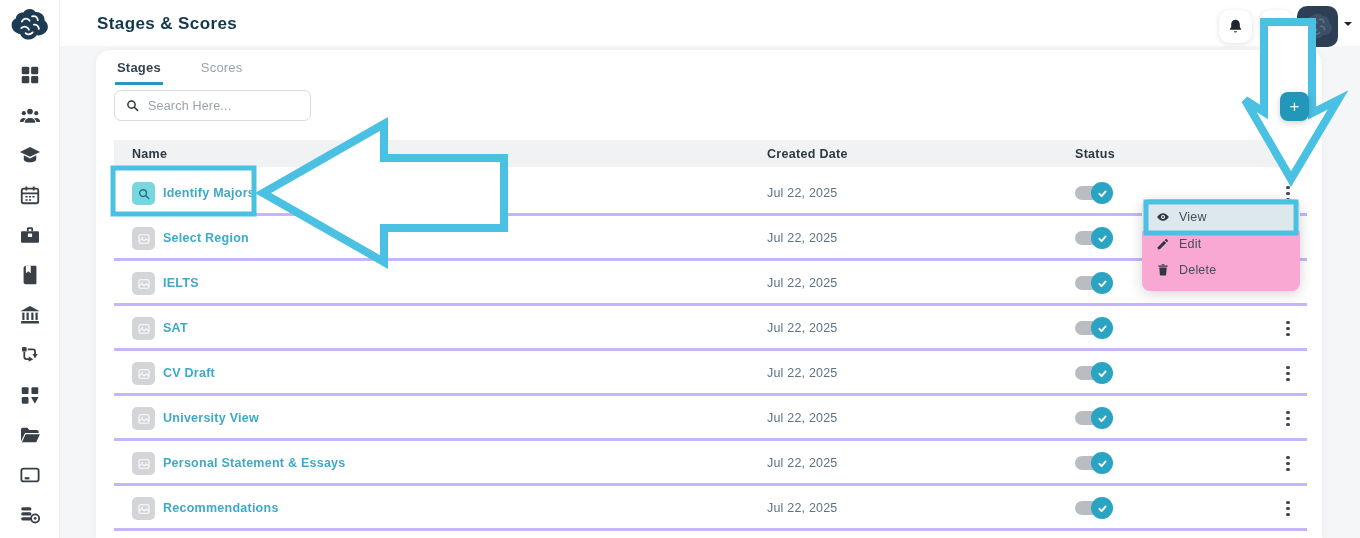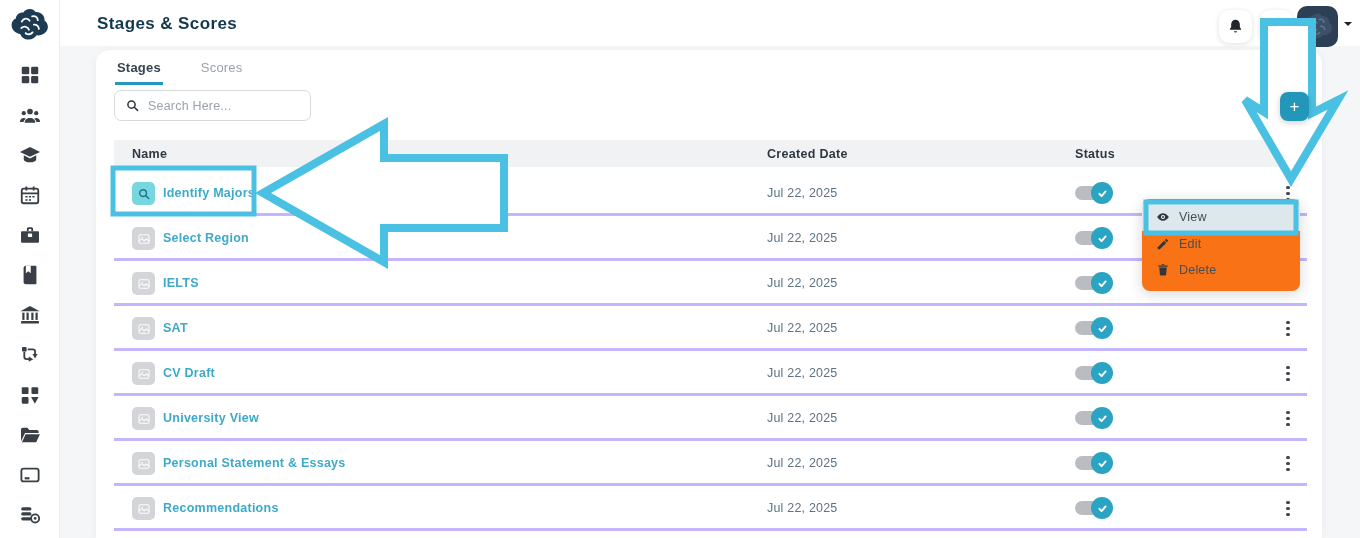--- a/index.html
+++ b/index.html
@@ -66,21 +66,21 @@
   .toggle { position:absolute; left:961px; top:11px; width:38px; height:22px; cursor:pointer; }
   .toggle .track { position:absolute; left:0; top:4px; width:32px; height:14px; border-radius:7px; background:#b9bdc2; }
   .toggle .knob { position:absolute; left:16px; top:0; width:22px; height:22px; border-radius:50%;
                   background:#2ba3c3; display:flex; align-items:center; justify-content:center; }
   .toggle .knob svg { width:11px; height:11px; }
   .kebab { position:absolute; left:1164px; top:0; width:20px; height:45px; display:flex; flex-direction:column;
            gap:2.5px; align-items:center; justify-content:center; cursor:pointer; }
   .kebab i { width:3.2px; height:3.2px; border-radius:50%; background:#3e454b; }
 
   
-  .menu { position:absolute; left:1142px; top:199px; width:158px; background:#f97316; border-radius:8px;
+  .menu { position:absolute; left:1142px; top:199px; width:158px; background:#f9a8d4; border-radius:8px;
           box-shadow:0 3px 14px rgba(25,35,45,.18); padding:4px 0 8px; z-index:40; }
   .menu-item { display:flex; align-items:center; gap:9px; height:26px; padding:0 14px; font-size:12.5px;
                color:#454e56; cursor:pointer; letter-spacing:.2px; }
   .menu-item.hl { background:#dde8ed; height:28px; }
   .menu-item .mi-icon { width:14px; height:14px; color:#30373c; display:flex; }
   .menu-item .mi-icon svg { width:14px; height:14px; }
 
   
   .add-btn { position:absolute; left:1280px; top:92px; width:29px; height:29px; border-radius:8px;
              background:#2397ba; color:#fff; display:flex; align-items:center; justify-content:center;

